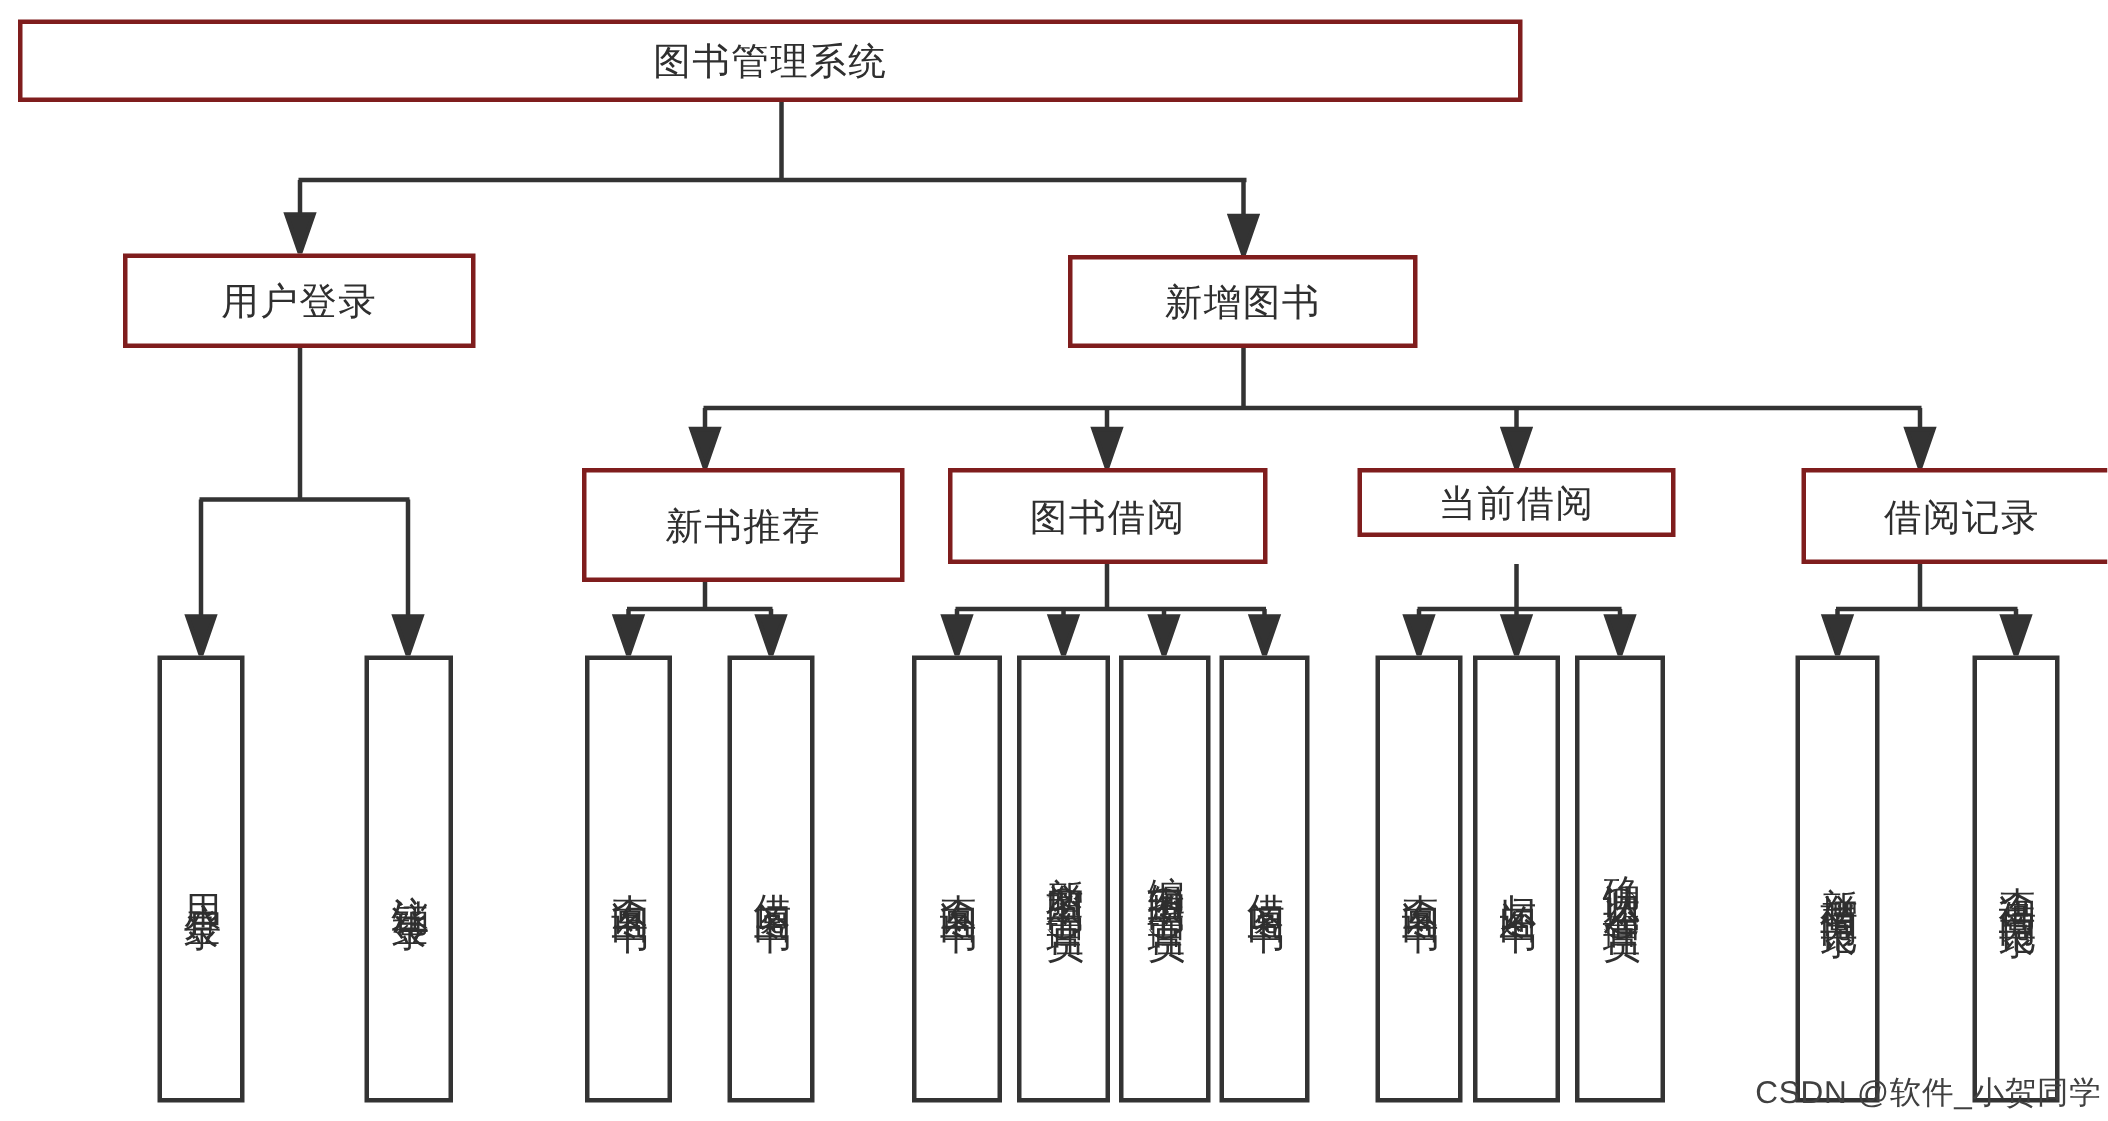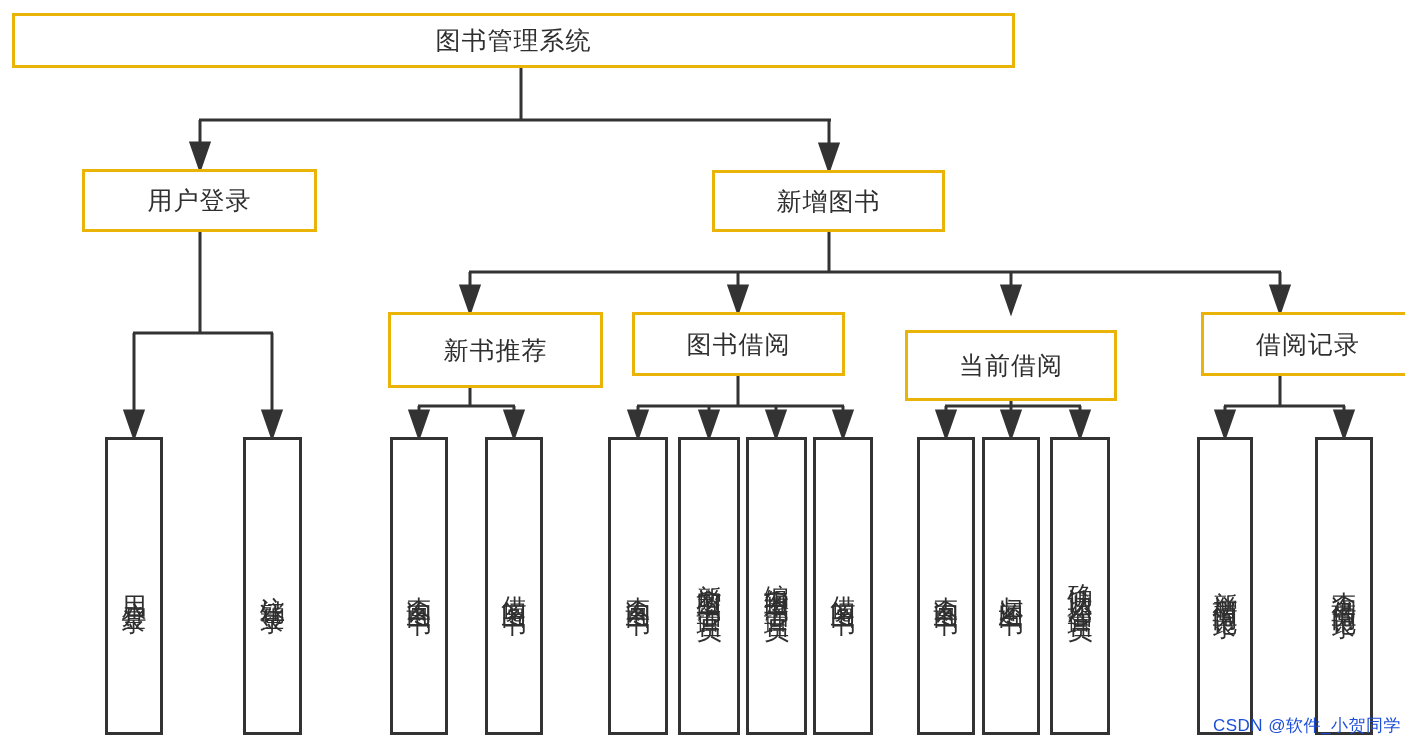--- a/index.html
+++ b/index.html
@@ -2,36 +2,36 @@
 <html><head>
 <meta charset="utf-8">
 <style>
   html,body { margin:0; padding:0; background:#fff; }
   .stage {
     position:relative; width:1405px; height:747px; background:#ffffff;
     font-family:"Liberation Sans", sans-serif; color:#2f2f2f; overflow:hidden;
   }
   svg.connectors { position:absolute; left:0; top:0; z-index:1; }
   .hbox {
-    position:absolute; background:#ffffff; border:3px solid #eab308;
+    position:absolute; background:#ffffff; border:3px solid #7f1d1d;
     box-sizing:border-box; display:flex; align-items:center; justify-content:center;
     font-size:25px; letter-spacing:1px; z-index:2; white-space:nowrap;
   }
   .vbox {
     position:absolute; top:437px; height:298px; background:#ffffff;
     border:3px solid #333333; box-sizing:border-box;
     display:flex; align-items:center; justify-content:center; z-index:2;
   }
   .vbox .vtext {
     writing-mode:vertical-rl; text-orientation:mixed;
     font-size:25px; letter-spacing:5px; line-height:1;
   }
   .watermark {
     position:absolute; right:4px; top:714px; z-index:5;
-    font-size:17px; color:#1d4ed8; letter-spacing:0.5px; white-space:nowrap;
+    font-size:21px; color:#404040; letter-spacing:0.5px; white-space:nowrap;
   }
 </style>
 </head>
 <body>
 
 <div class="stage">
 
   <svg class="connectors" width="1405" height="747" viewBox="0 0 1405 747">
     <g stroke="#333333" stroke-width="3" fill="#333333">
 
@@ -103,21 +103,21 @@
     </g>
   </svg>
 
   <div class="hbox" style="left:12px; top:13px; width:1003px; height:55px;">图书管理系统</div>
 
   <div class="hbox" style="left:82px; top:169px; width:235px; height:63px;">用户登录</div>
   <div class="hbox" style="left:712px; top:170px; width:233px; height:62px;">新增图书</div>
 
   <div class="hbox" style="left:363px; top:312px; width:215px; height:76px;margin-left:25px;">新书推荐</div>
   <div class="hbox" style="left:632px; top:312px; width:213px; height:64px;">图书借阅</div>
-  <div class="hbox" style="left:905px; top:330px; width:212px; height:71px;">当前借阅</div>
+  <div class="hbox" style="left:905px; top:312px; width:212px; height:46px;">当前借阅</div>
   <div class="hbox" style="left:1173px; top:312px; width:214px; height:64px;margin-left:28px;">借阅记录</div>
 
   <div class="vbox" style="left:105px; width:58px;">
     <span class="vtext">用户登录</span>
   </div>
   <div class="vbox" style="left:243px; width:59px;">
     <span class="vtext">注销登录</span>
   </div>
 
   <div class="vbox" style="left:390px; width:58px;">

